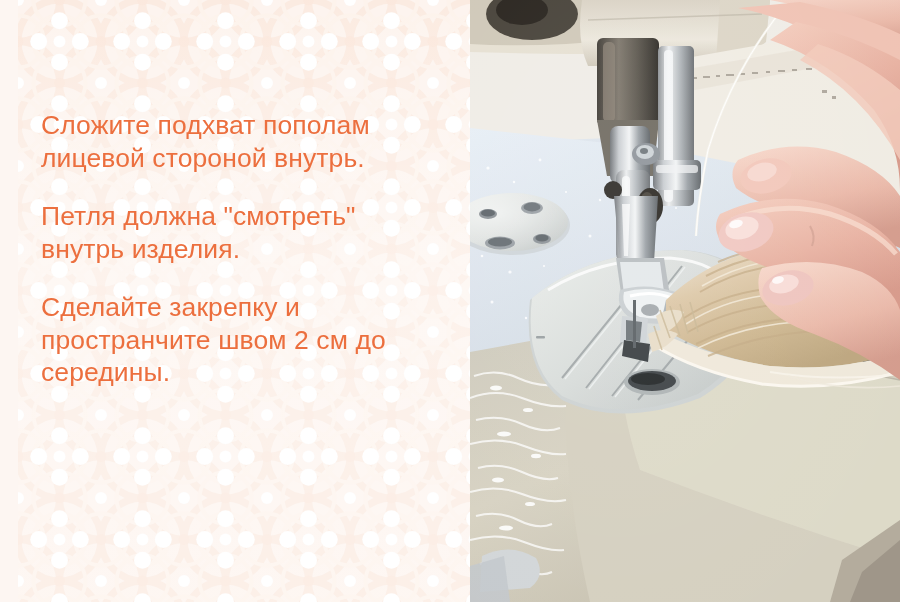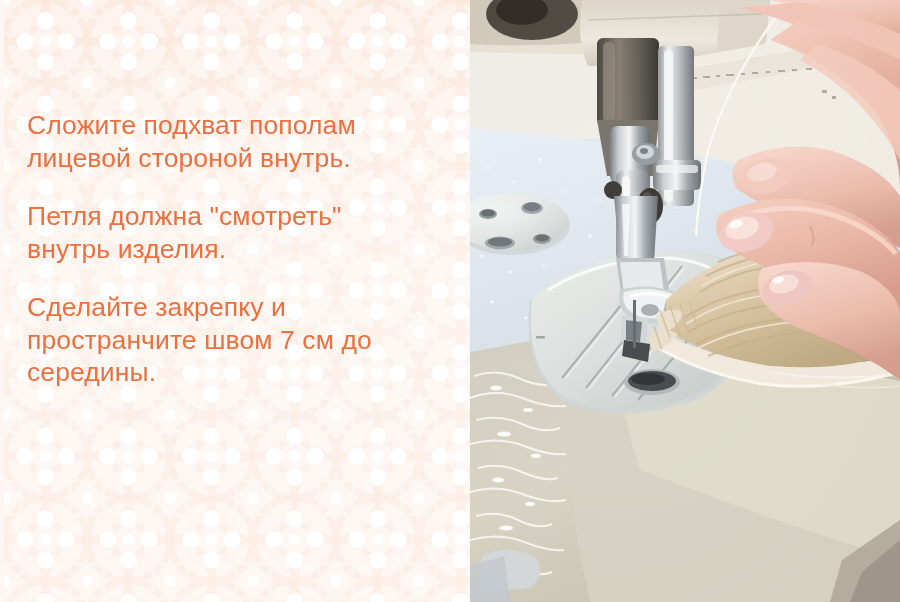--- a/index.html
+++ b/index.html
@@ -11,21 +11,21 @@
     position:relative;
     width:900px;
     height:602px;
     overflow:hidden;
     background:#fdf6f2;
   }
 
   
   #left-panel{
     position:absolute;
-    left:4px; top:0;
+    left:18px; top:0;
     width:470px; height:602px;
     overflow:hidden;
     background:#fffaf7;
   }
   .pattern-layer{
     position:absolute; inset:0;
     opacity:1;
   }
 
   #text-block{
@@ -118,21 +118,21 @@
       <rect width="470" height="602" fill="url(#flower)"></rect>
       <rect width="470" height="602" fill="url(#fade)"></rect>
     </svg>
 
     <div id="text-block">
       <p class="para">Сложите подхват пополам
 лицевой стороной внутрь.</p>
       <p class="para">Петля должна "смотреть"
 внутрь изделия.</p>
       <p class="para">Сделайте закрепку и
-пространчите швом 7 см до
+пространчите швом 2 см до
 середины.</p>
     </div>
   </div>
 
   <div id="photo">
     <svg viewBox="0 0 430 602" xmlns="http://www.w3.org/2000/svg">
       <defs>
         <linearGradient id="bedTop" x1="0" y1="0" x2="0.3" y2="1">
           <stop offset="0%" stop-color="#e7eef5"></stop>
           <stop offset="55%" stop-color="#d4dce5"></stop>

